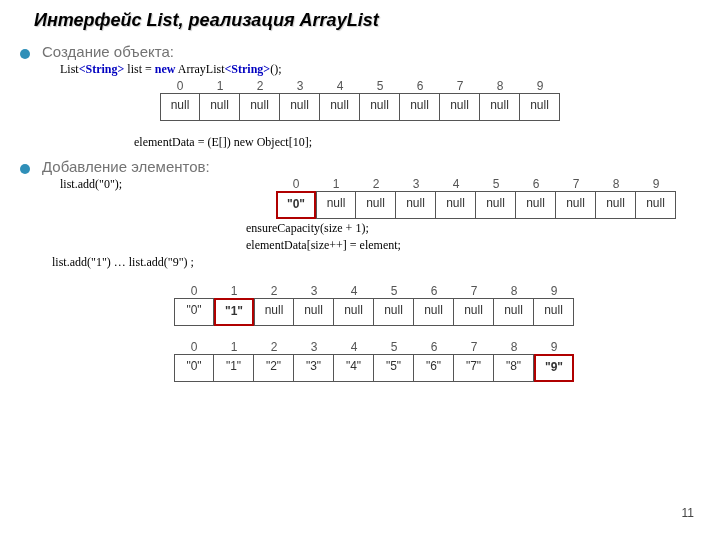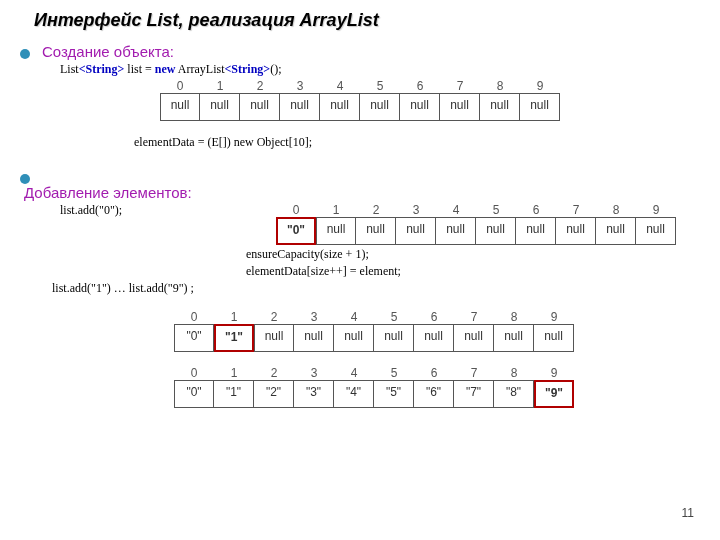--- a/index.html
+++ b/index.html
@@ -22,21 +22,21 @@
     margin-bottom: 12px;
     margin-left: 10px;
     text-shadow: 1px 1px 1px #ccc;
   }
   .bullet-row { display: flex; align-items: flex-start; }
   .bullet {
     width: 10px; height: 10px; border-radius: 50%;
     background: #2f8fb8; margin-top: 6px; margin-right: 12px; margin-left: -4px;
     flex: none;
   }
-  .heading { color: #a21caf; }
+  .heading { color: #737373; }
   .codeline {
     font-family: Liberation Serif, serif;
     font-size: 12px;
     white-space: nowrap;
   }
   .kw-blue { color: #0000c0; font-weight: bold; }
   .indent-a { margin-left: 36px; margin-top:2px; }
   .indent-b { margin-left: 110px; margin-top:14px; }
   .indent-c { margin-left: 222px; margin-top:2px;}
   .indent-d { margin-left: 28px; margin-top:2px;}
@@ -104,21 +104,21 @@
         <div>null</div>
         <div>null</div>
         <div>null</div>
         <div>null</div>
         <div>null</div>
       </div></div>
 </div>
 
 <div class="indent-b codeline">elementData = (E[]) new Object[10];</div>
 
-<div class="bullet-row" style="margin-top:18px;flex-direction:column;">
+<div class="bullet-row" style="margin-top:8px;">
   <div class="bullet"></div>
   <div class="heading">Добавление элементов:</div>
 </div>
 
 <div class="row2">
   <div class="left-code codeline">list.add("0");</div>
   <div class="right-arr">
     <div class="arr"><div class="arr-idx">
           <div>0</div>
           <div>1</div>

